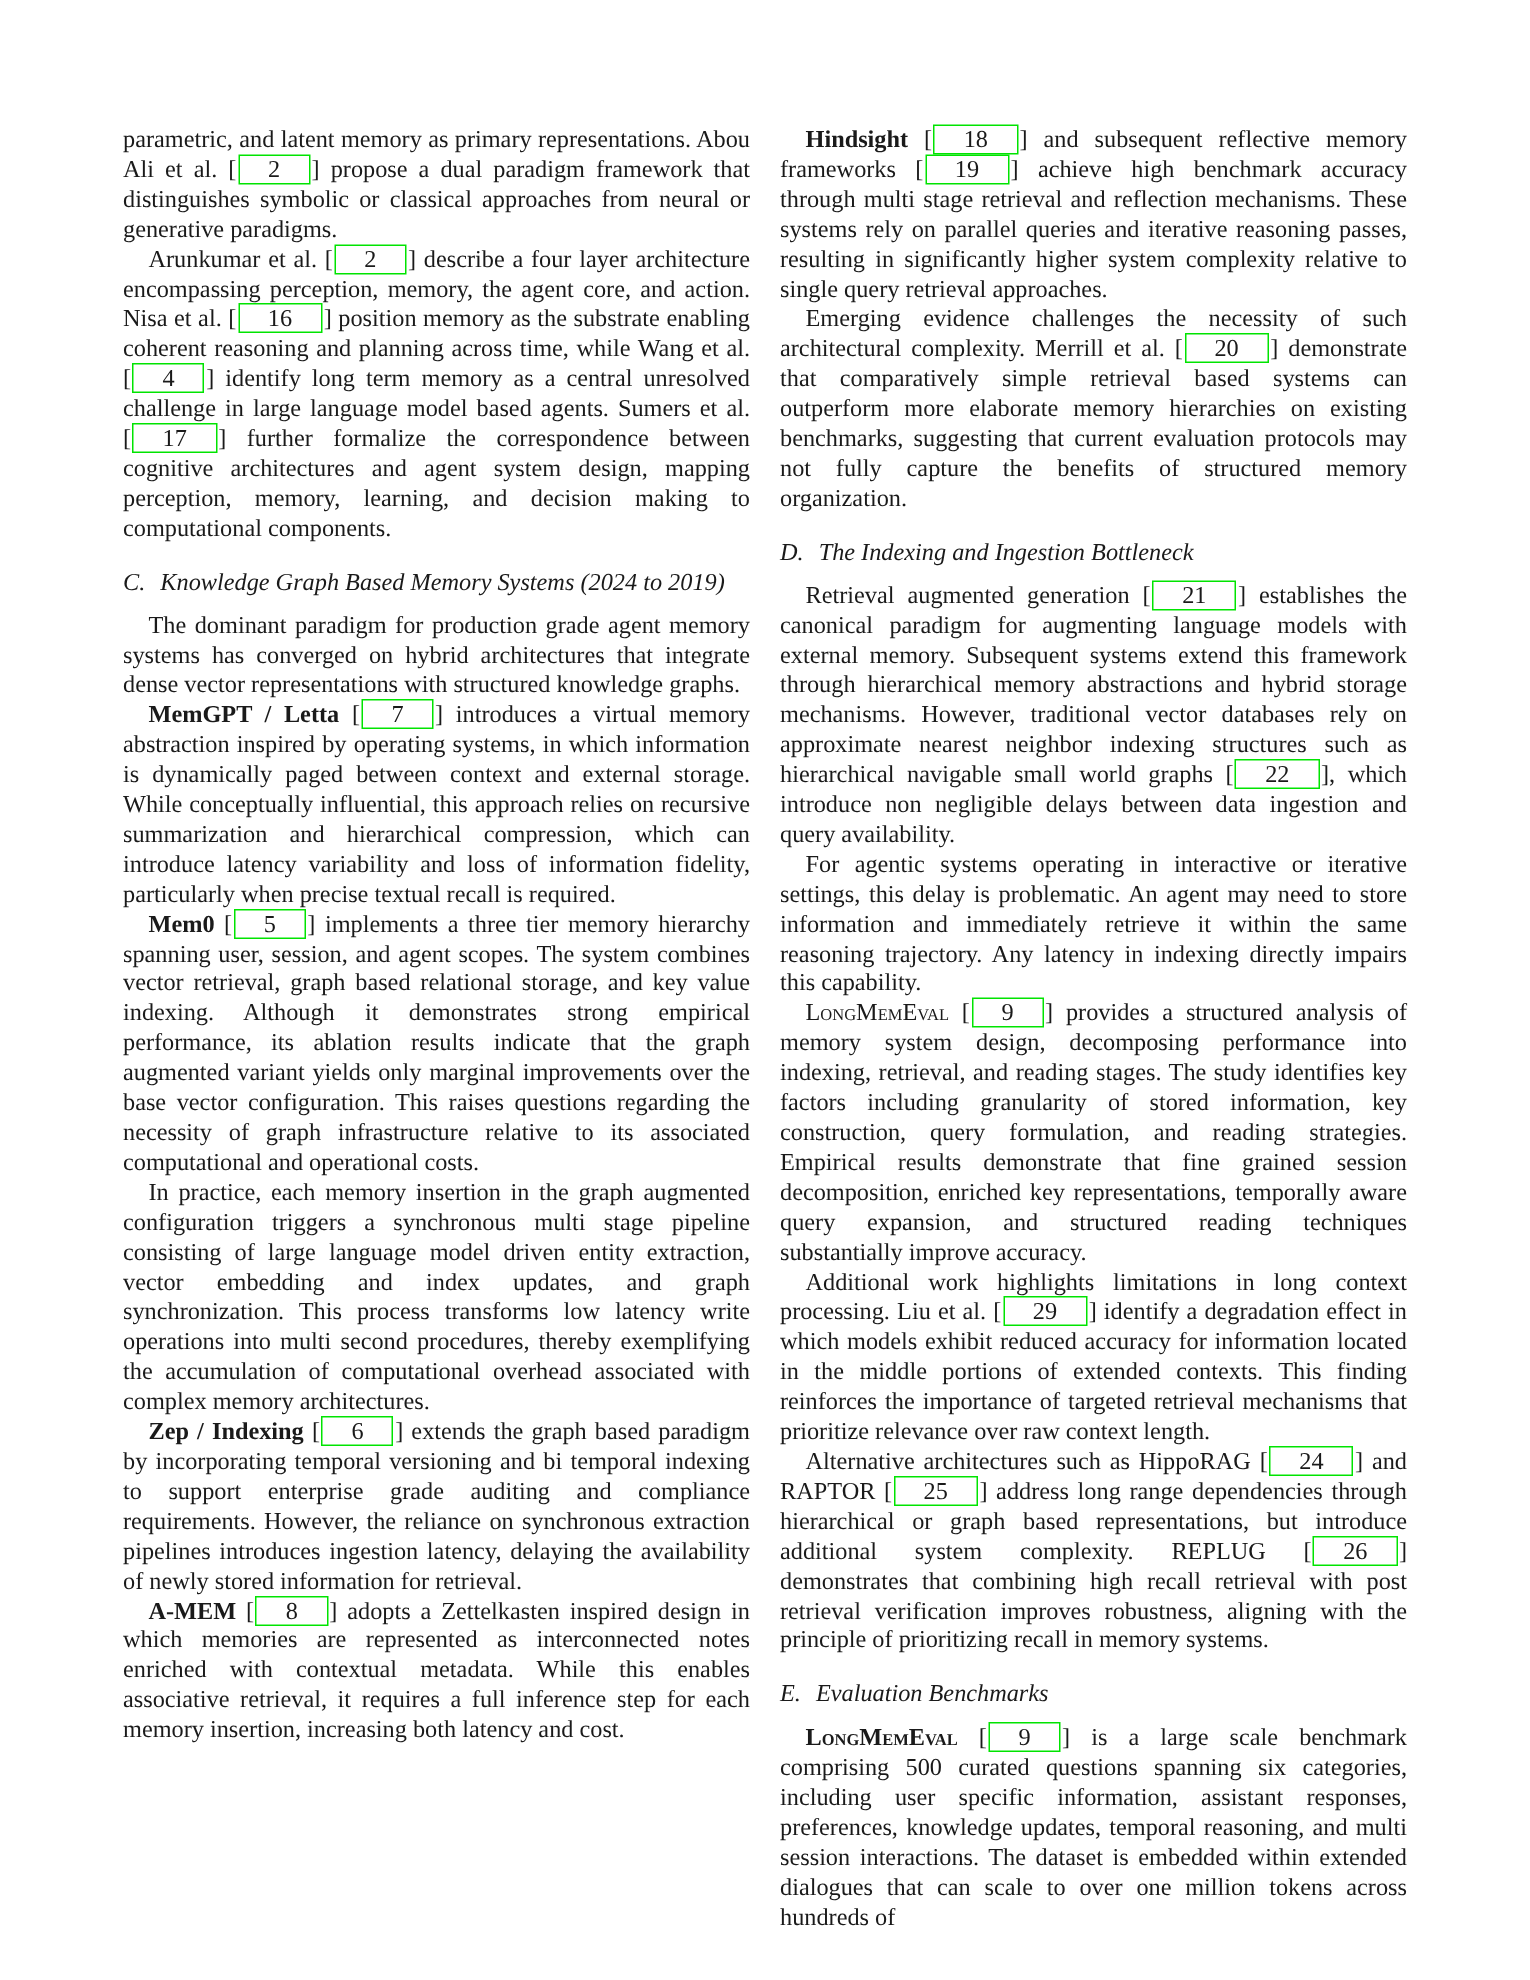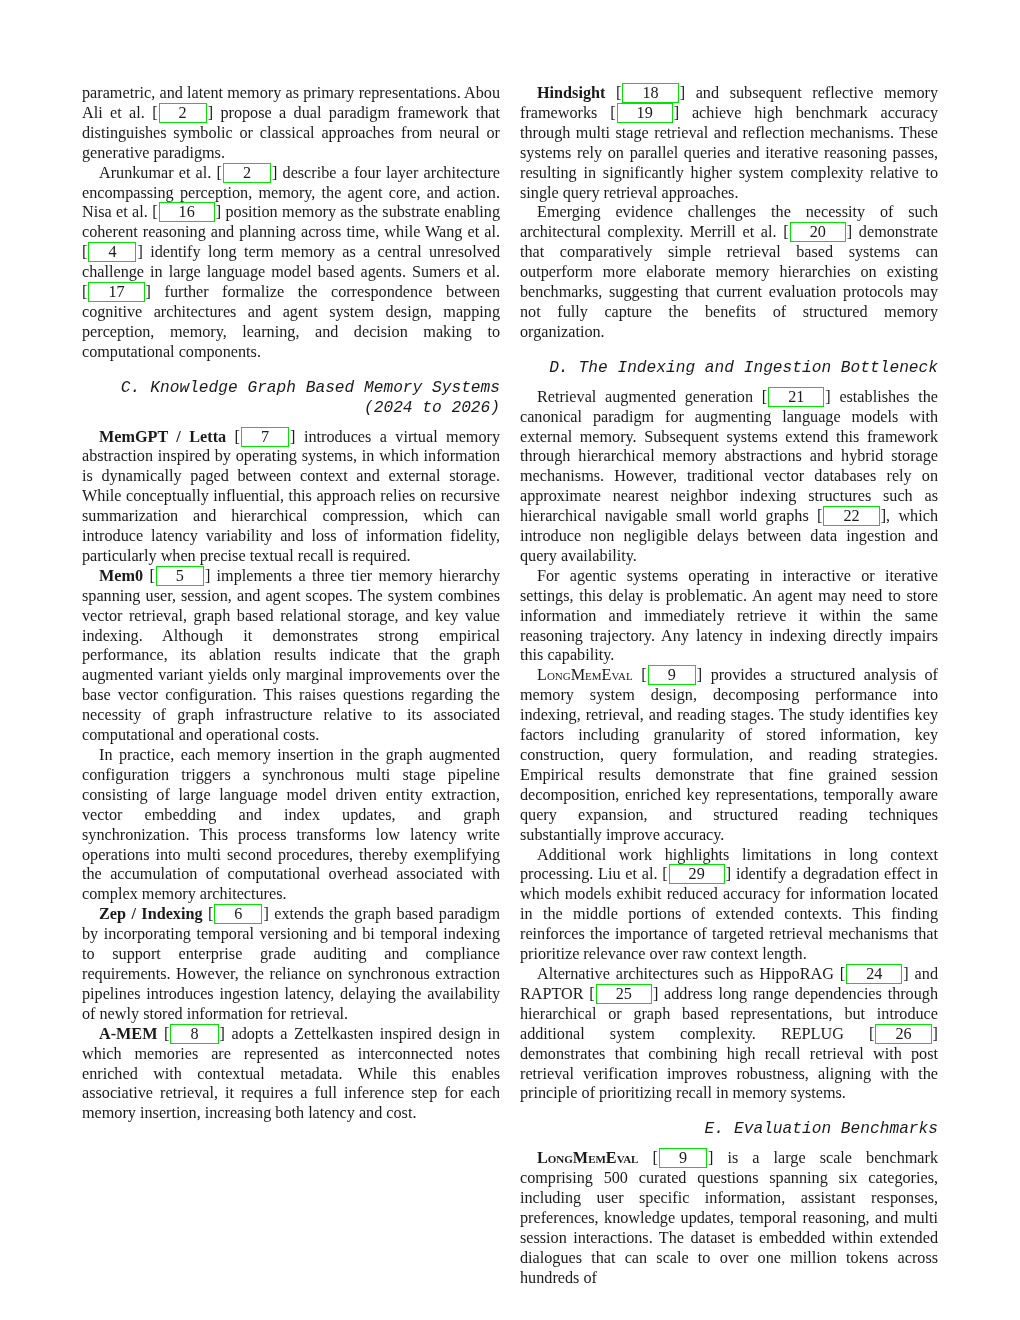--- a/index.html
+++ b/index.html
@@ -38,22 +38,21 @@
   }
   p.para.noindent {
     text-indent: 0;
   }
   h3.subhead {
     font-style: italic;
     font-weight: normal;
     font-size: 16.2px;
     line-height: 19.9px;
     margin: 16px 0 9px 0;
-    text-align: right;
-    font-family: Liberation Mono, monospace;
+    text-align: left;
   }
   .subhead-num {
     margin-right: 10px;
   }
   .citebox {
     border: 1.5px solid var(--cite-border, #00e400);
     padding: 0 19px;
     margin: 0 1px;
     font-family: Liberation Serif, serif;
   }
@@ -64,21 +63,22 @@
 </style>
 </head>
 <body>
 
 <div class="page">
   <div class="columns">
 
     <div class="col">
       <p class="para noindent">parametric, and latent memory as primary representations. Abou Ali et al. [<span class="citebox">2</span>] propose a dual paradigm framework that distinguishes symbolic or classical approaches from neural or generative paradigms.</p>
       <p class="para">Arunkumar et al. [<span class="citebox">2</span>] describe a four layer architecture encompassing perception, memory, the agent core, and action. Nisa et al. [<span class="citebox">16</span>] position memory as the substrate enabling coherent reasoning and planning across time, while Wang et al. [<span class="citebox">4</span>] identify long term memory as a central unresolved challenge in large language model based agents. Sumers et al. [<span class="citebox">17</span>] further formalize the correspondence between cognitive architectures and agent system design, mapping perception, memory, learning, and decision making to computational components.</p>
-      <h3 class="subhead"><span class="subhead-num">C.</span><span>Knowledge Graph Based Memory Systems (2024 to 2026)</span></h3>
+      <h3 class="subhead"><span class="subhead-num">C.</span><span>Knowledge Graph Based Memory Systems (2024 to 2019)</span></h3>
+      <p class="para">The dominant paradigm for production grade agent memory systems has converged on hybrid architectures that integrate dense vector representations with structured knowledge graphs.</p>
       <p class="para"><b>MemGPT / Letta</b> [<span class="citebox">7</span>] introduces a virtual memory abstraction inspired by operating systems, in which information is dynamically paged between context and external storage. While conceptually influential, this approach relies on recursive summarization and hierarchical compression, which can introduce latency variability and loss of information fidelity, particularly when precise textual recall is required.</p>
       <p class="para"><b>Mem0</b> [<span class="citebox">5</span>] implements a three tier memory hierarchy spanning user, session, and agent scopes. The system combines vector retrieval, graph based relational storage, and key value indexing. Although it demonstrates strong empirical performance, its ablation results indicate that the graph augmented variant yields only marginal improvements over the base vector configuration. This raises questions regarding the necessity of graph infrastructure relative to its associated computational and operational costs.</p>
       <p class="para">In practice, each memory insertion in the graph augmented configuration triggers a synchronous multi stage pipeline consisting of large language model driven entity extraction, vector embedding and index updates, and graph synchronization. This process transforms low latency write operations into multi second procedures, thereby exemplifying the accumulation of computational overhead associated with complex memory architectures.</p>
       <p class="para"><b>Zep / Indexing</b> [<span class="citebox">6</span>] extends the graph based paradigm by incorporating temporal versioning and bi temporal indexing to support enterprise grade auditing and compliance requirements. However, the reliance on synchronous extraction pipelines introduces ingestion latency, delaying the availability of newly stored information for retrieval.</p>
       <p class="para"><b>A-MEM</b> [<span class="citebox">8</span>] adopts a Zettelkasten inspired design in which memories are represented as interconnected notes enriched with contextual metadata. While this enables associative retrieval, it requires a full inference step for each memory insertion, increasing both latency and cost.</p>
     </div>
 
     <div class="col">
       <p class="para"><b>Hindsight</b> [<span class="citebox">18</span>] and subsequent reflective memory frameworks [<span class="citebox">19</span>] achieve high benchmark accuracy through multi stage retrieval and reflection mechanisms. These systems rely on parallel queries and iterative reasoning passes, resulting in significantly higher system complexity relative to single query retrieval approaches.</p>
       <p class="para">Emerging evidence challenges the necessity of such architectural complexity. Merrill et al. [<span class="citebox">20</span>] demonstrate that comparatively simple retrieval based systems can outperform more elaborate memory hierarchies on existing benchmarks, suggesting that current evaluation protocols may not fully capture the benefits of structured memory organization.</p>

